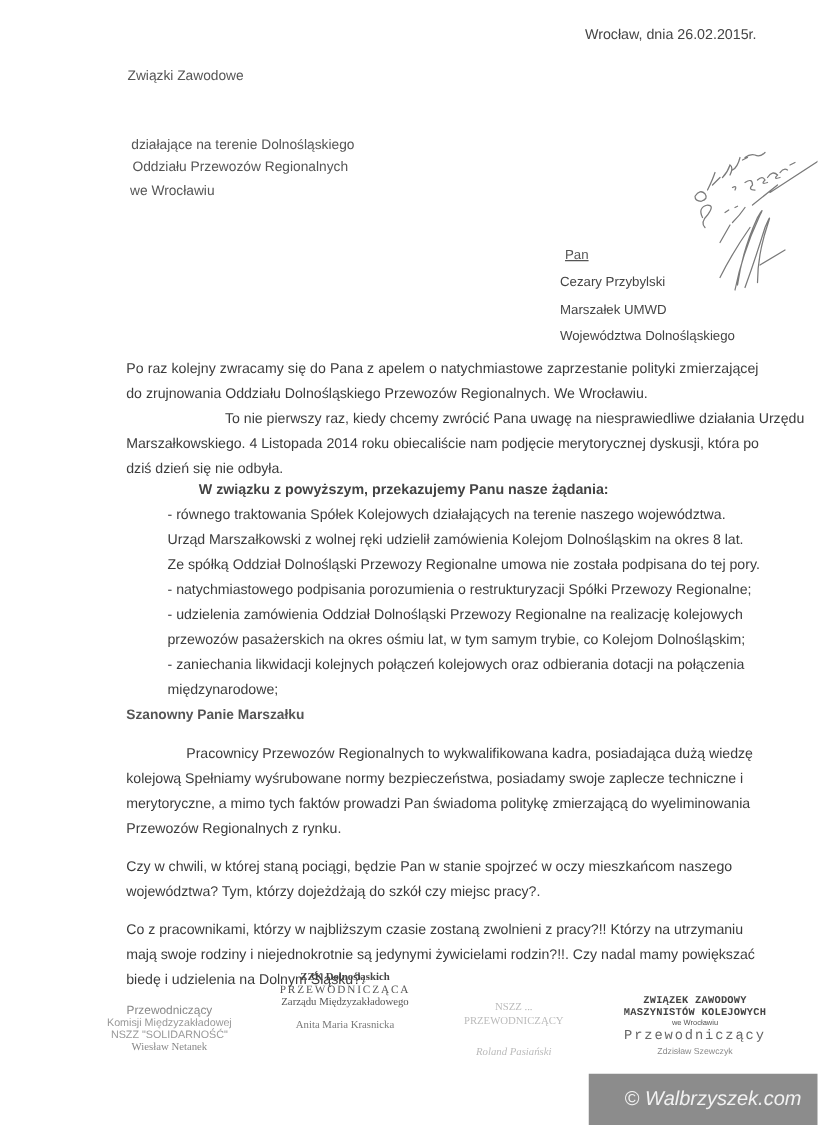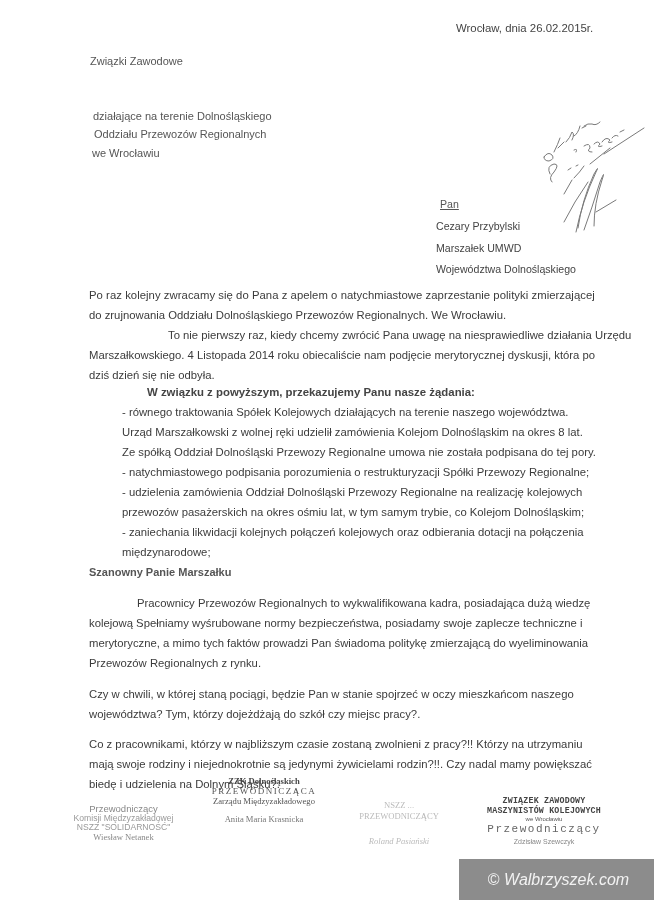--- a/index.html
+++ b/index.html
@@ -2,21 +2,21 @@
 <html><head>
   <meta charset="utf-8">
   <style>
     html, body { margin: 0; padding: 0; }
     body {
       width: 654px; height: 900px; position: relative; overflow: hidden;
       background: #ffffff;
       font-family: "Liberation Sans", "DejaVu Sans", sans-serif;
       color: #3a3a3a;
     }
-    .page { position: absolute; left: 4px; top: 0; width: 554px; height: 900px; }
+    .page { position: absolute; left: 16px; top: 0; width: 554px; height: 900px; }
     .abs { position: absolute; white-space: nowrap; }
     .date { left: 452px; top: 22px; font-size: 11.4px; color: #444; }
     .sender { left: 86px; top: 52px; font-size: 11px; line-height: 18.5px; color: #555; }
     .sender div { white-space: nowrap; }
     .sender .l1 { padding-left: 3px; margin-top: 36px; }
     .sender .l2 { padding-left: 4px; }
     .sender .l3 { padding-left: 2px; }
     .recipient { left: 432px; top: 194px; font-size: 10.6px; line-height: 21.8px; color: #444; }
     .recipient .r0 { padding-left: 4px; color: #555; text-decoration: underline; }
     .line { position: absolute; white-space: nowrap; font-size: 11.3px; color: #3b3b3b; }

